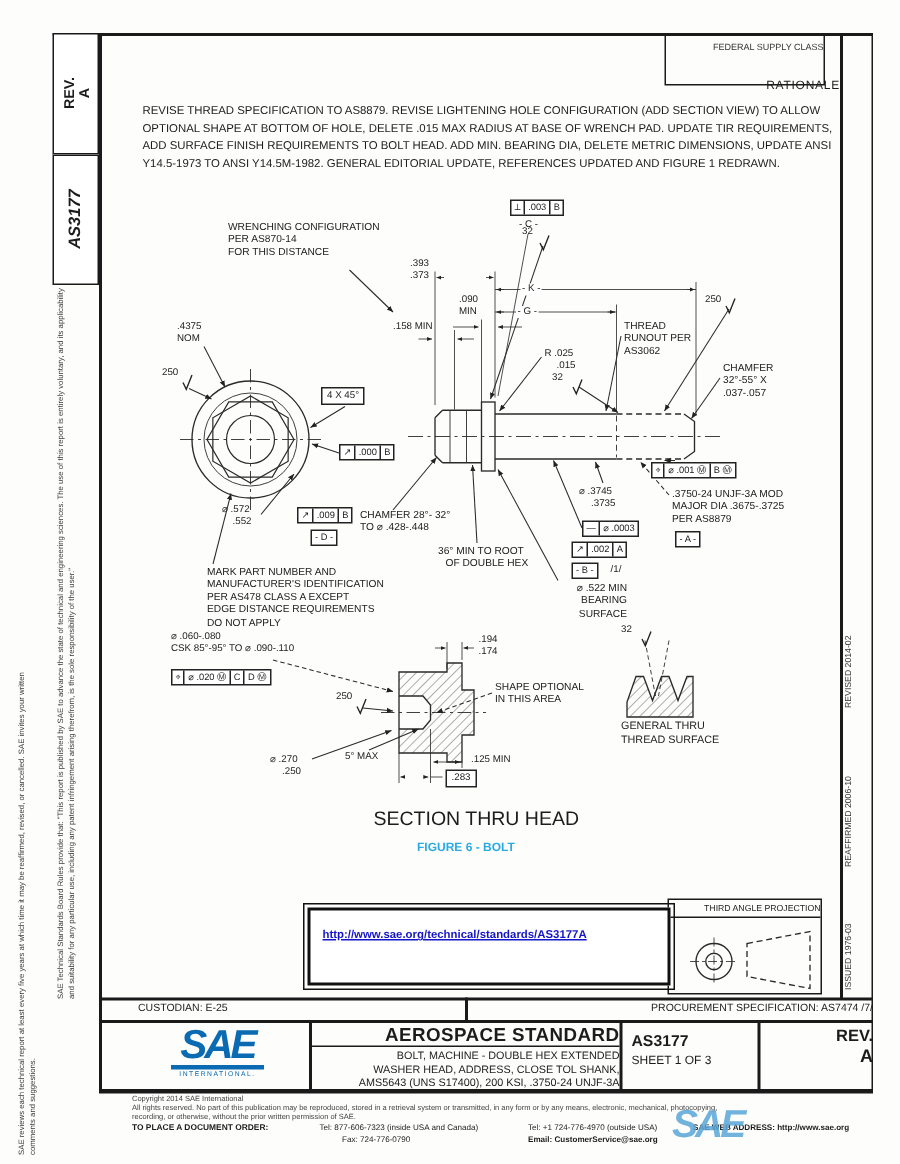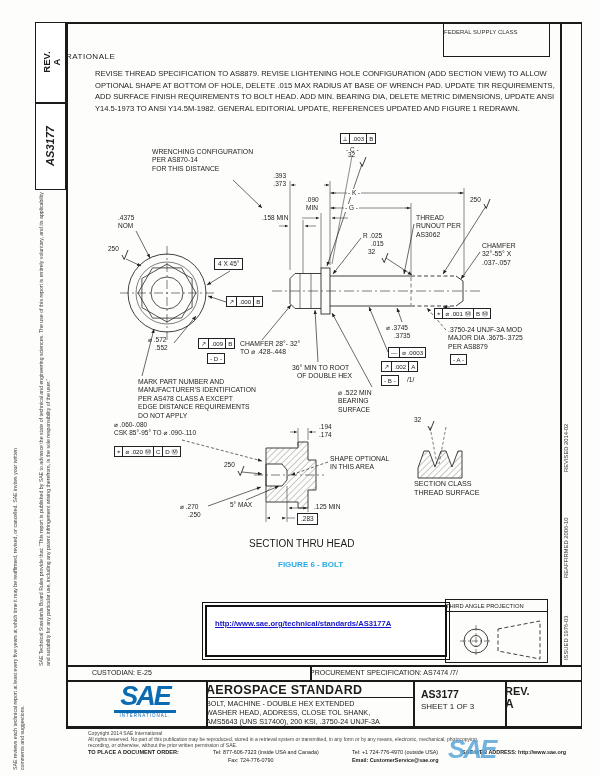--- a/index.html
+++ b/index.html
@@ -1,21 +1,21 @@
 <!DOCTYPE html>
 <html><head>
 <meta charset="utf-8">
 <style>
   html,body{margin:0;padding:0}
   body{width:600px;height:776px;position:relative;overflow:hidden;background:#fdfdfc;
        font-family:"Liberation Sans",sans-serif;color:#1c1c1c;}
   .abs{position:absolute}
   .lbl{position:absolute;font-size:6.5px;line-height:1.25;white-space:nowrap;color:#1c1c1c;z-index:4}
   .dim{background:#fff;padding:0 1px}
-  .c{text-align:left}
+  .c{text-align:right}
   .r{text-align:right}
   .fcf{position:absolute;display:flex;border:1px solid #222;background:#fff;font-size:6.2px;z-index:5}
   .fcf span{display:block;padding:0 2px;border-left:1px solid #222;line-height:9px;height:9px}
   .fcf span:first-child{border-left:none}
   .dbox{position:absolute;border:1px solid #222;background:#fff;font-size:6.2px;line-height:7px;padding:1px 2px;z-index:5}
   .vr{position:absolute;background:#1a1a1a;width:1.5px;z-index:3}
   .hr{position:absolute;background:#1a1a1a;height:1.5px;z-index:3}
   .rot{position:absolute;transform:rotate(-90deg);transform-origin:left top;white-space:nowrap;z-index:4}
   .wrap{white-space:normal}
   svg{position:absolute;left:0;top:0;z-index:2}
@@ -311,24 +311,24 @@
     <div>IN THIS AREA</div>
 </div>
 <div class="lbl" style="left:224px;top:461px">250</div>
 <div class="lbl" style="left:230px;top:501px">5° MAX</div>
 <div class="lbl" style="left:180px;top:503px">
   <div>⌀ .270</div>
     <div style="padding-left:8px">.250</div>
 </div>
 <div class="lbl" style="left:314px;top:503px">.125 MIN</div>
 <div class="lbl" style="left:297px;top:513px;border:1px solid #222;padding:1px 3px;background:#fff">.283</div>
-<div class="lbl" style="left:249px;top:538px;font-size:10px">SECTION THRU HEAD</div>
+<div class="lbl" style="left:249px;top:538px;font-size:13px">SECTION THRU HEAD</div>
 <div class="lbl" style="left:414px;top:416px">32</div>
 <div class="lbl" style="left:414px;top:479px;font-size:7.2px">
-  <div>SECTION CLASS</div>
+  <div>GENERAL THRU</div>
     <div>THREAD SURFACE</div>
 </div>
 <div class="lbl blue" style="left:278px;top:560px;font-size:8px;font-weight:bold">FIGURE 6 - BOLT</div>
 
 <div class="abs" style="left:205px;top:605px;width:242px;height:52px;border:2px solid #111;box-sizing:border-box;background:#fff;z-index:4;padding:5px 8px;outline:1px solid #111;outline-offset:2px">
   <a class="fblink" href="#" style="font-size:7.6px">http://www.sae.org/technical/standards/AS3177A</a>
 </div>
 <div class="abs" style="left:445px;top:599px;width:103px;height:64px;border:1.5px solid #1a1a1a;box-sizing:border-box;z-index:3">
   <div class="c" style="font-size:5.8px;border-bottom:1px solid #1a1a1a;padding:3px 0 2px">THIRD ANGLE PROJECTION</div>
 </div>

